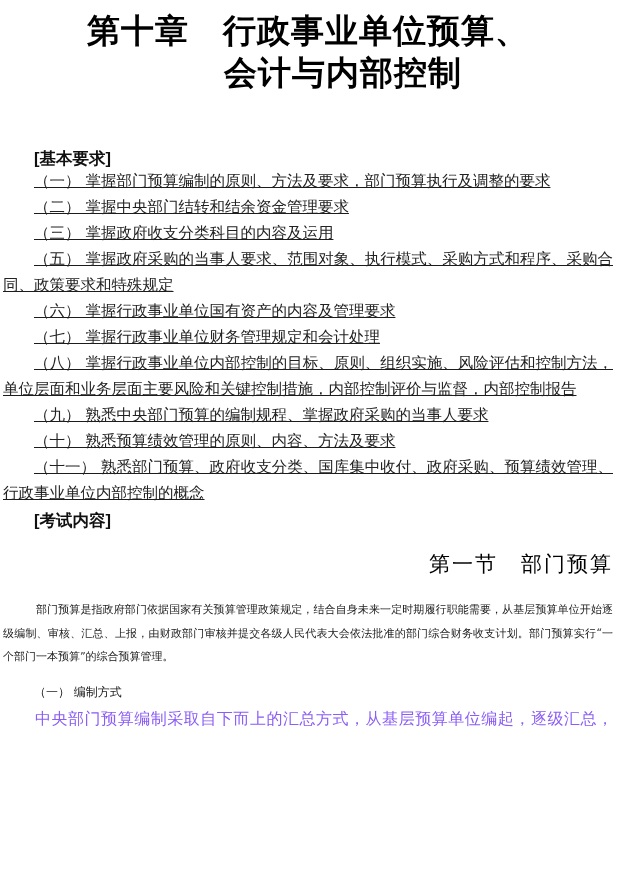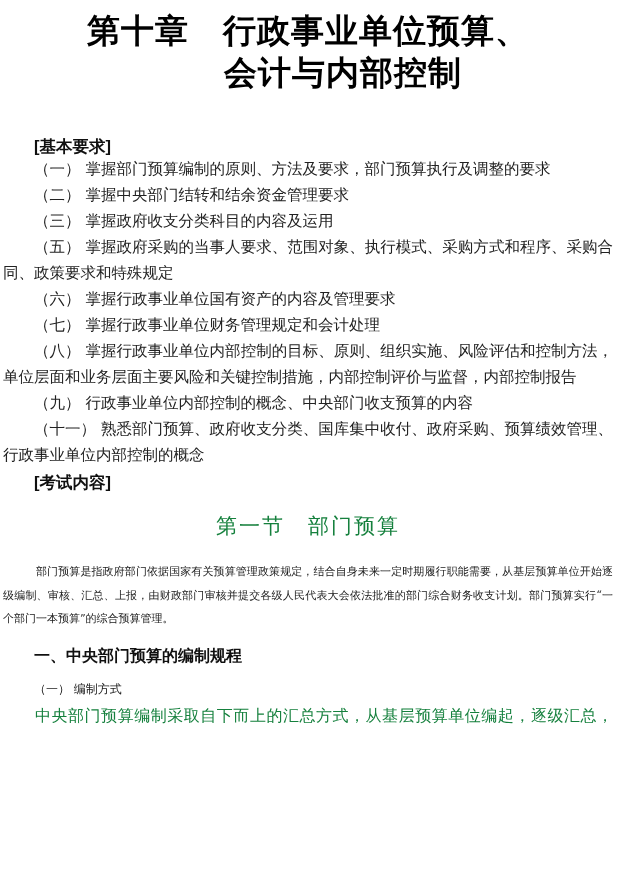--- a/index.html
+++ b/index.html
@@ -32,37 +32,37 @@
     padding-left: 70px;
   }
   .bracket-heading {
     font-family: "Liberation Sans", sans-serif;
     font-weight: bold;
     font-size: 16.5px;
     line-height: 20px;
     color: #101010;
     margin: 0 0 0 31px;
   }
-  .h-basic { margin-top: 42px; }
+  .h-basic { margin-top: 54px; }
   .h-exam  { margin-top: 4px; }
-  .req-items { margin: 0; }
+  .req-items { margin: 0; text-decoration: underline; }
   .req-items p {
     margin: 0;
     font-size: 15.5px;
     line-height: 26px;
     text-align: justify;
     text-indent: 31px;
     color: #222222;
   }
   .section-title {
     margin-top: 22px;
-    text-align: center;
+    text-align: right;
     font-size: 21px;
     line-height: 24px;
-    color: #15803d;
+    color: #000000;
     letter-spacing: 2px;
   }
   .intro {
     margin: 22px 0 0 0;
     font-size: 11px;
     line-height: 23.5px;
     text-align: justify;
     text-indent: 33px;
     color: #1a1a1a;
   }
@@ -82,21 +82,21 @@
     text-indent: 31px;
     color: #1a1a1a;
   }
   .para2 {
     margin: 7px 0 0 0;
     font-size: 16px;
     line-height: 20px;
     text-indent: 32px;
     text-align: justify;
     text-align-last: justify;
-    color: #15803d;
+    color: #8b5cf6;
   }
 </style>
 </head>
 <body>
 
 <div class="page">
 
   <div class="chapter-title">
     <div class="line1">第十章　行政事业单位预算、</div>
     <div class="line2">会计与内部控制</div>
@@ -105,29 +105,29 @@
   <div class="bracket-heading h-basic">[基本要求]</div>
 
   <div class="req-items">
     <p>（一） 掌握部门预算编制的原则、方法及要求，部门预算执行及调整的要求</p>
     <p>（二） 掌握中央部门结转和结余资金管理要求</p>
     <p>（三） 掌握政府收支分类科目的内容及运用</p>
     <p>（五） 掌握政府采购的当事人要求、范围对象、执行模式、采购方式和程序、采购合同、政策要求和特殊规定</p>
     <p>（六） 掌握行政事业单位国有资产的内容及管理要求</p>
     <p>（七） 掌握行政事业单位财务管理规定和会计处理</p>
     <p>（八） 掌握行政事业单位内部控制的目标、原则、组织实施、风险评估和控制方法，单位层面和业务层面主要风险和关键控制措施，内部控制评价与监督，内部控制报告</p>
-    <p>（九） 行政事业单位内部控制的概念、中央部门收支预算的内容</p>
+    <p>（九） 熟悉中央部门预算的编制规程、掌握政府采购的当事人要求</p>
+    <p>（十） 熟悉预算绩效管理的原则、内容、方法及要求</p>
     <p>（十一） 熟悉部门预算、政府收支分类、国库集中收付、政府采购、预算绩效管理、行政事业单位内部控制的概念</p>
   </div>
 
   <div class="bracket-heading h-exam">[考试内容]</div>
 
   <div class="section-title">第一节　部门预算</div>
 
   <p class="intro">部门预算是指政府部门依据国家有关预算管理政策规定，结合自身未来一定时期履行职能需要，从基层预算单位开始逐级编制、审核、汇总、上报，由财政部门审核并提交各级人民代表大会依法批准的部门综合财务收支计划。部门预算实行“一个部门一本预算”的综合预算管理。</p>
 
-  <div class="subheading">一、中央部门预算的编制规程</div>
 
   <p class="sub-item">（一） 编制方式</p>
 
   <p class="para2">中央部门预算编制采取自下而上的汇总方式，从基层预算单位编起，逐级汇总，</p>
 
 </div>
 
 </body></html>

